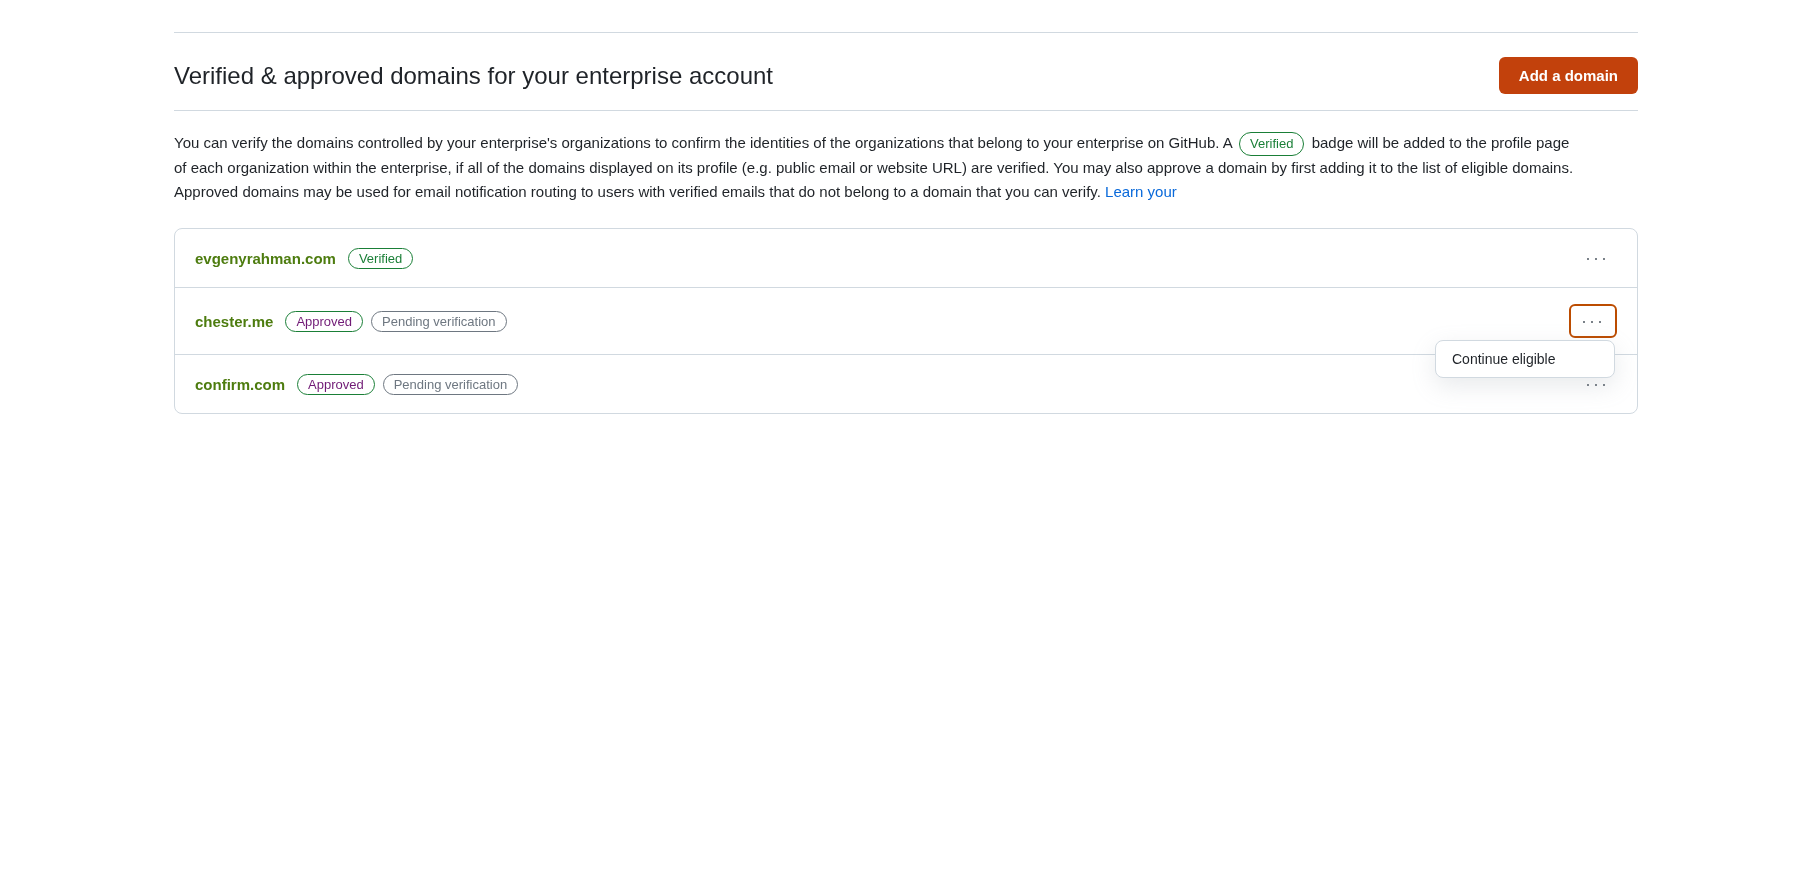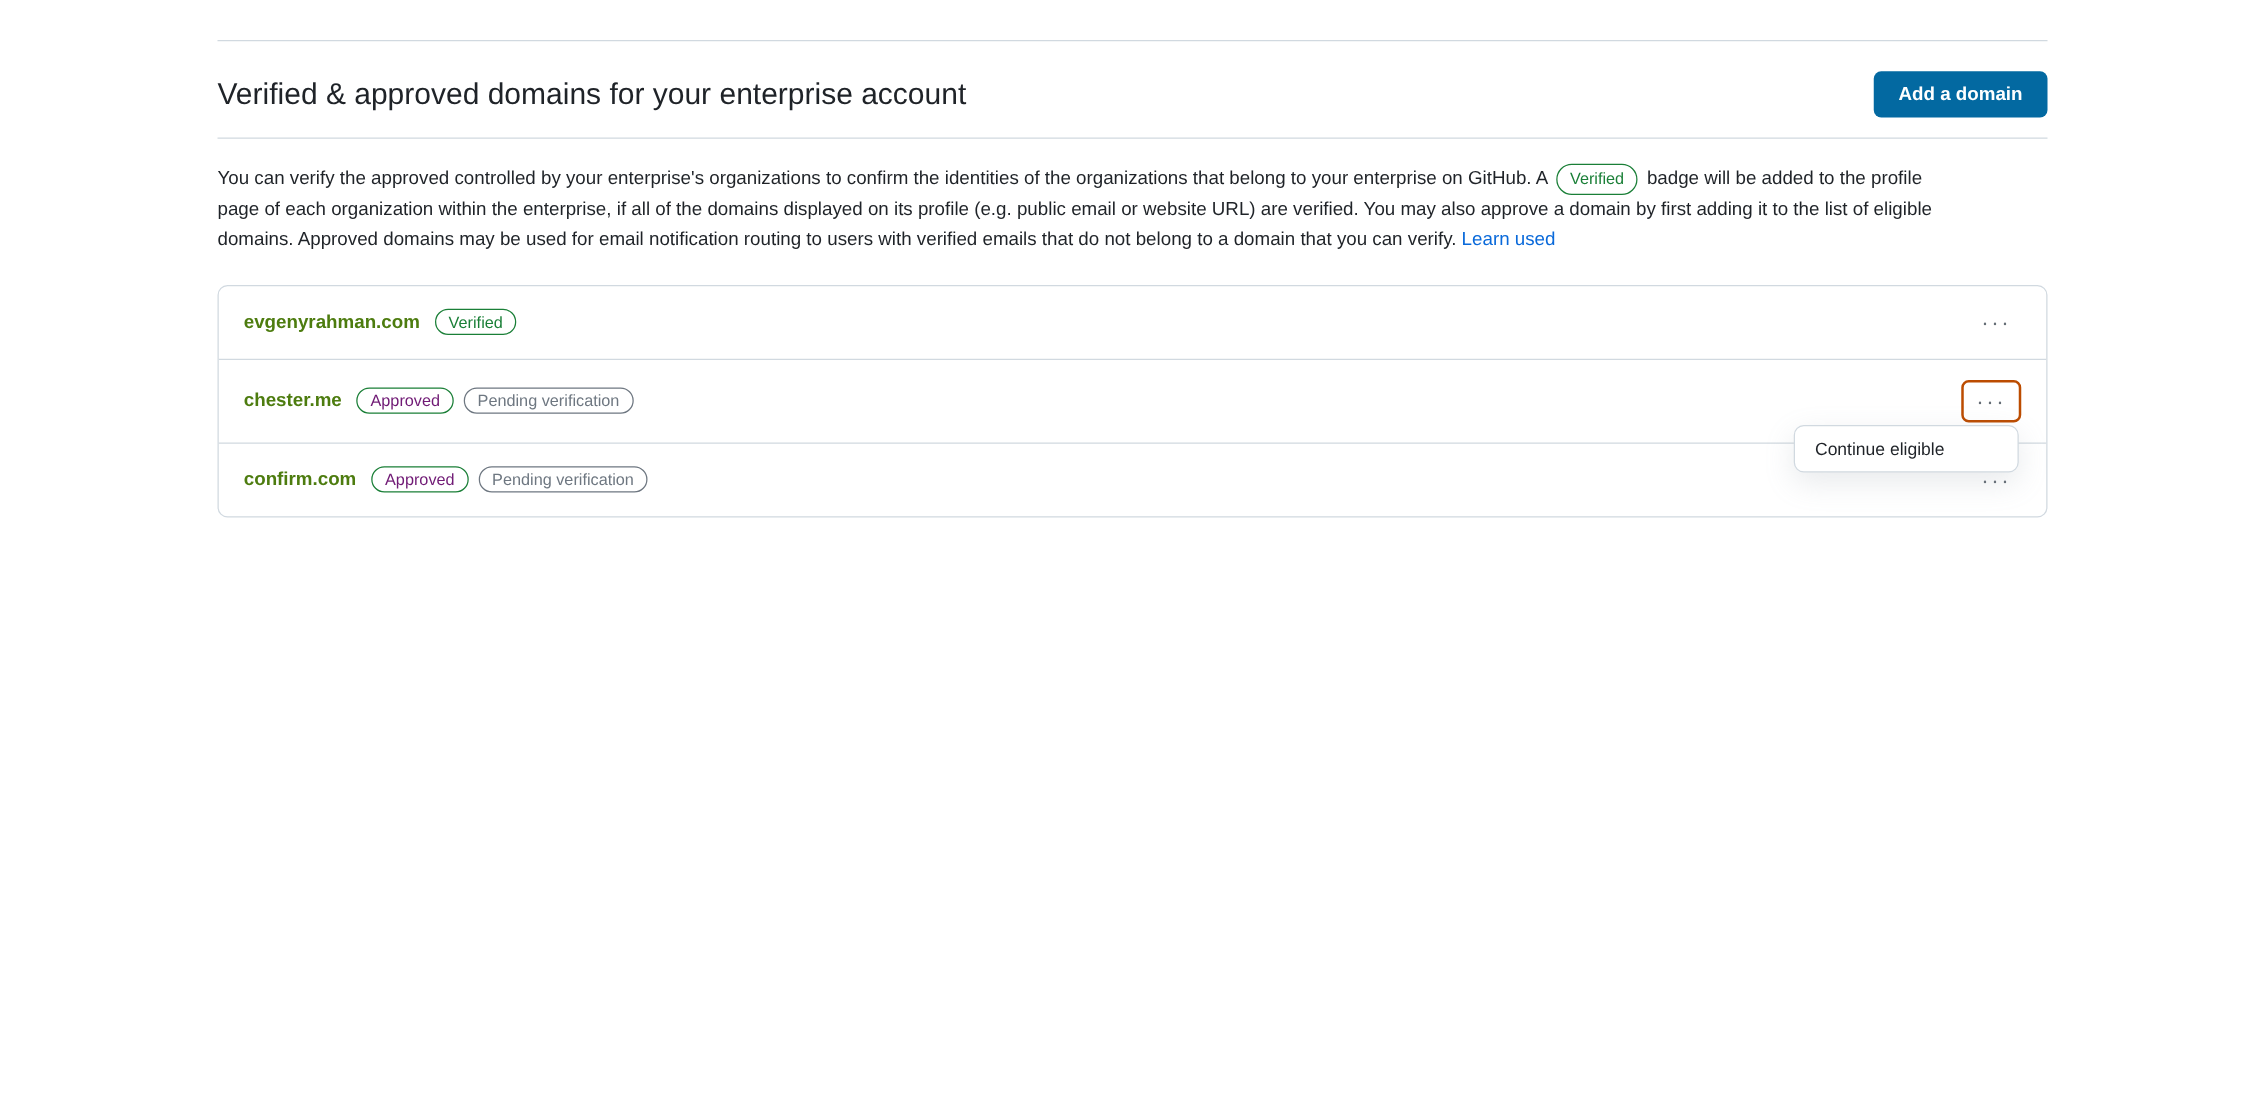--- a/index.html
+++ b/index.html
@@ -31,21 +31,21 @@
       justify-content: space-between;
       margin-bottom: 16px;
       gap: 48px;
     }
     .section-title {
       font-size: 24px;
       font-weight: 400;
       color: #1f2328;
     }
     .add-domain-btn {
-      background: #0369a1;
+      background: #c2410c;
       color: #fff;
       border: none;
       border-radius: 6px;
       padding: 10px 20px;
       font-size: 15px;
       font-weight: 600;
       cursor: pointer;
       white-space: nowrap;
     }
     .divider2 {
@@ -182,24 +182,24 @@
   <hr class="divider">
 
   <div class="section-header">
     <h2 class="section-title">Verified &amp; approved domains for your enterprise account</h2>
     <button class="add-domain-btn">Add a domain</button>
   </div>
 
   <hr class="divider2">
 
   <p class="description">
-    <span>You can verify the approved controlled by your enterprise's organizations to confirm the identities of the organizations that belong to your enterprise on GitHub. A</span>
+    <span>You can verify the domains controlled by your enterprise's organizations to confirm the identities of the organizations that belong to your enterprise on GitHub. A</span>
     <span class="verified-badge-inline">Verified</span>
     <span>badge will be added to the profile page of each organization within the enterprise, if all of the domains displayed on its profile (e.g. public email or website URL) are verified. You may also approve a domain by first adding it to the list of eligible domains. Approved domains may be used for email notification routing to users with verified emails that do not belong to a domain that you can verify.</span>
-    <a href="#" class="learn-more">Learn used</a>
+    <a href="#" class="learn-more">Learn your</a>
   </p>
 
   <div class="domains-table">
 
     <div class="domain-row">
       <span class="domain-name">evgenyrahman.com</span>
       <span class="badge badge-verified">Verified</span>
       <div class="domain-actions">
         <div class="dots-container">
           <button class="three-dots-btn">···</button>

